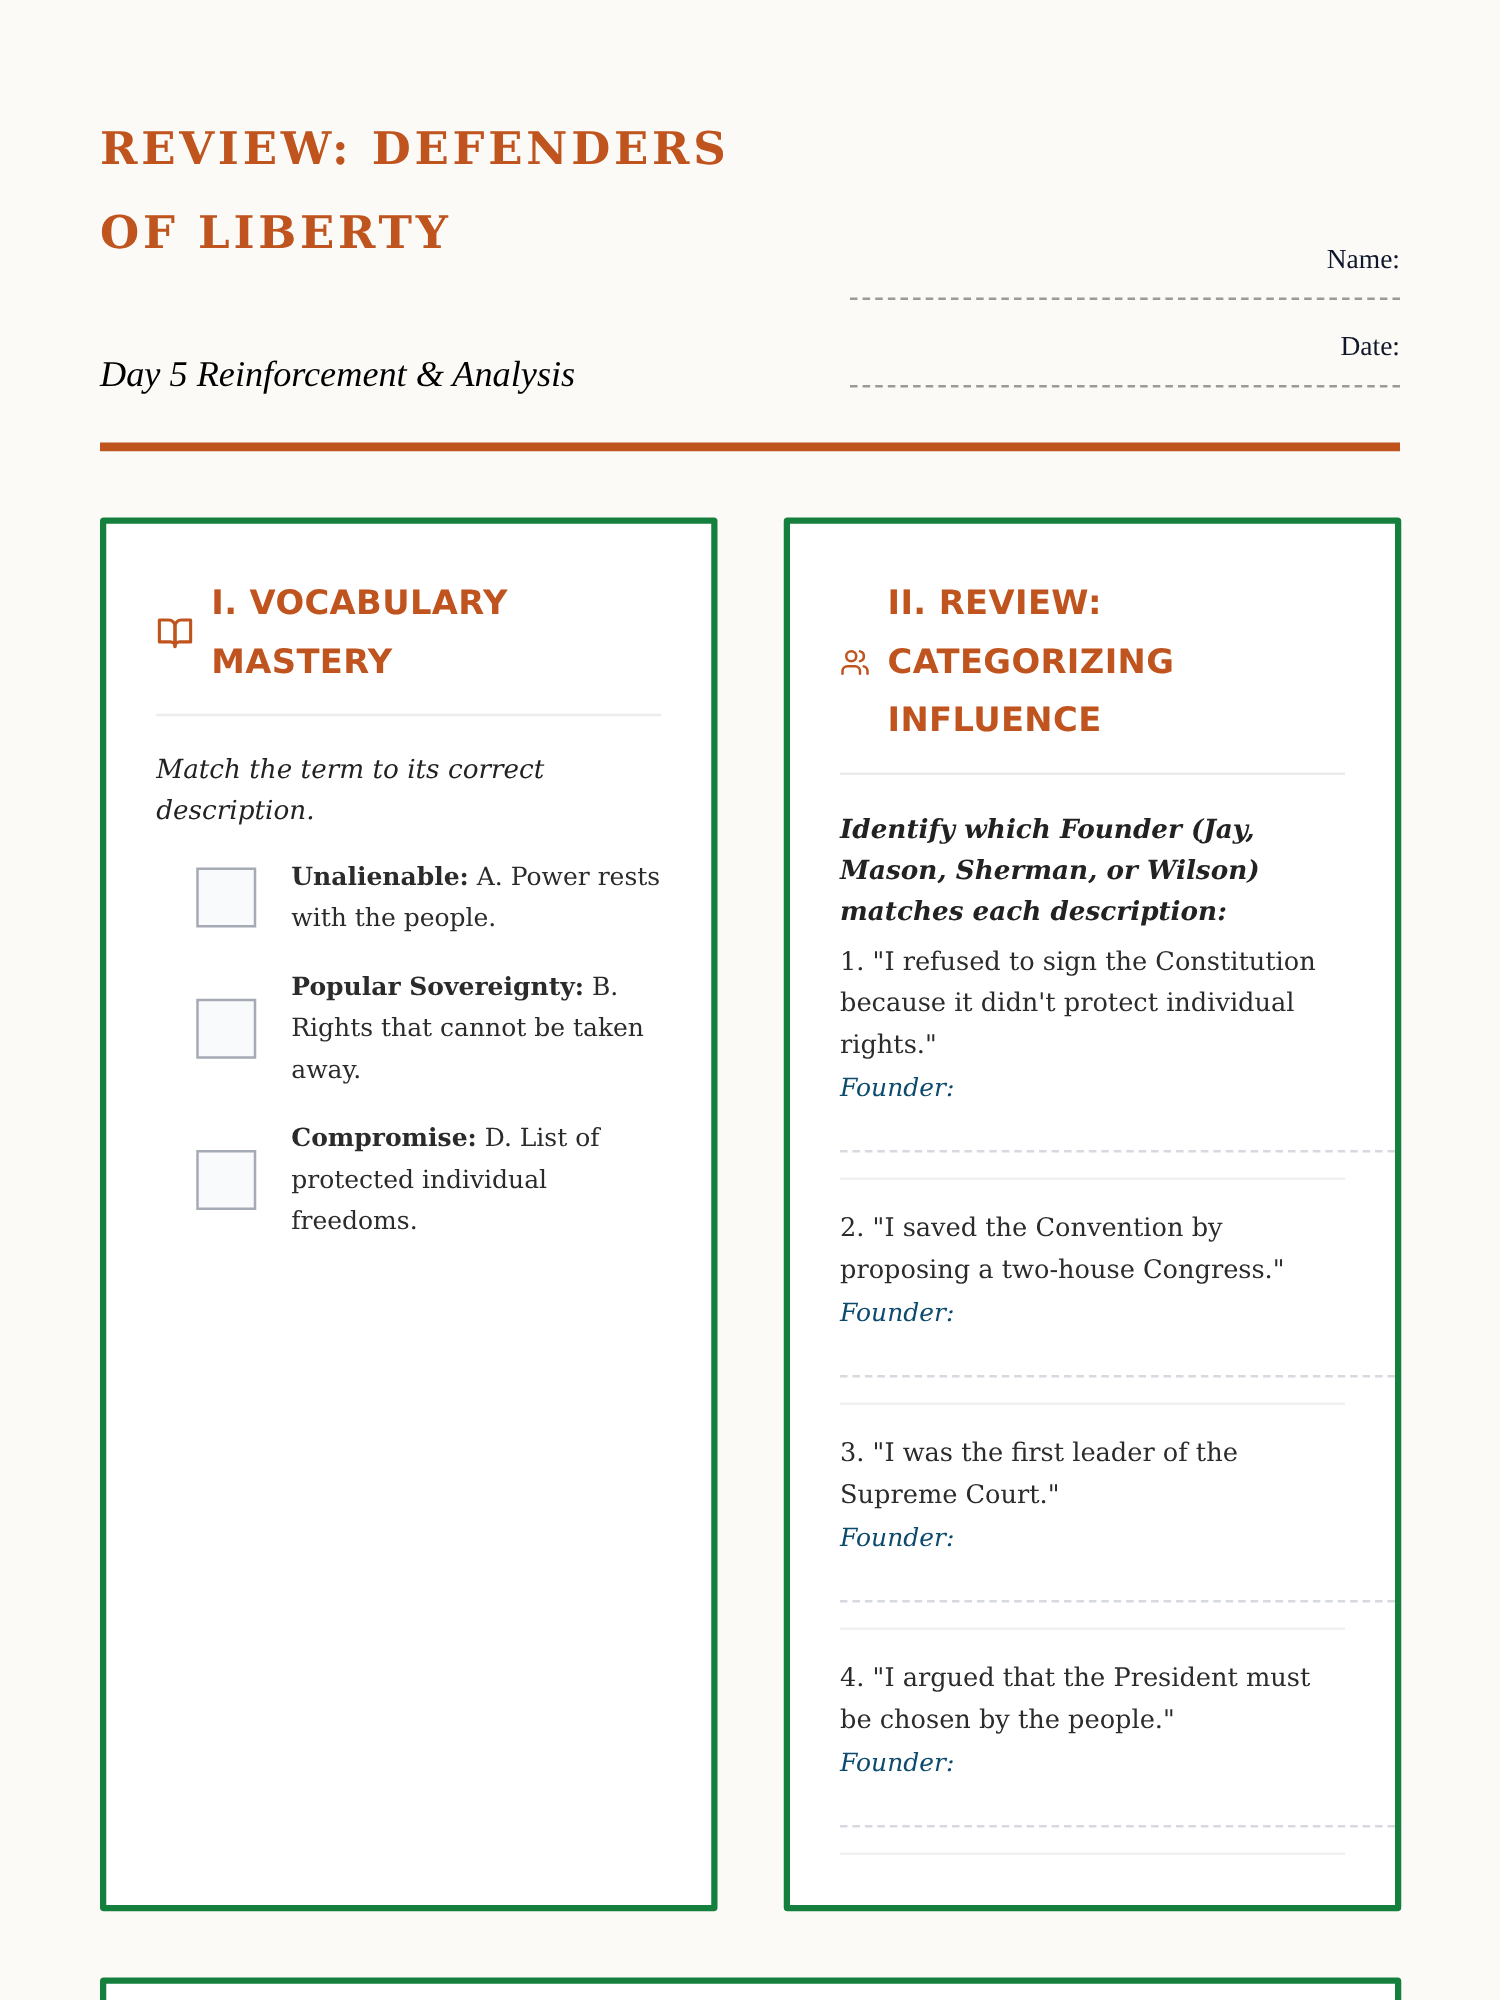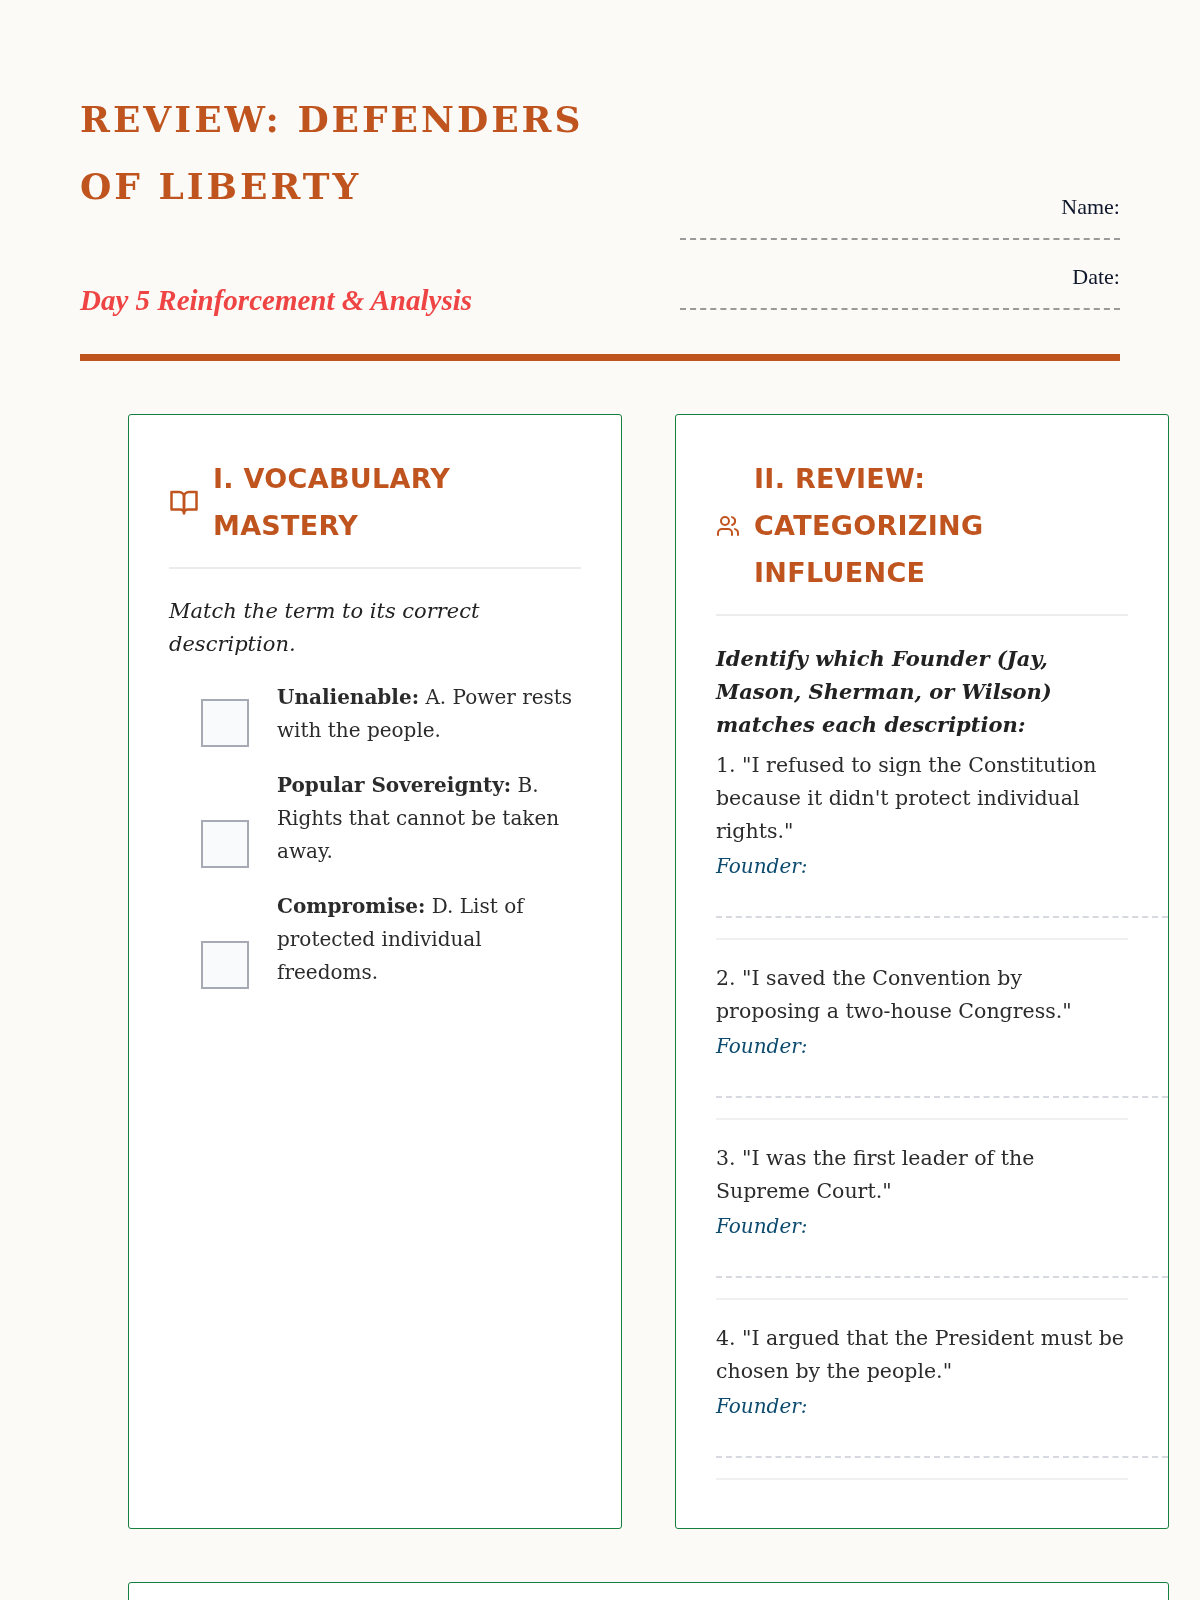--- a/index.html
+++ b/index.html
@@ -15,36 +15,35 @@
   }
   .title {
     position: absolute; left: 0; top: 0; width: 560px;
     font-family: "DejaVu Serif", serif; font-weight: bold;
     color: #c0541f; font-size: 36px; line-height: 67px; letter-spacing: 3px;
     margin: 0;
   }
   .subtitle {
     position: absolute; left: 0; top: 198px;
     font-family: "Liberation Serif", serif; font-style: italic;
-    color: #ef4444; font-size: 29px; font-weight: bold;
+    color: #000000; font-size: 29px;
   }
   .meta { position: absolute; right: 0; top: 108px; width: 440px; text-align: right; }
   .meta .label {
     font-family: "Liberation Serif", serif; font-size: 22px; color: #0f172a; display: block;
   }
   .meta .line {
     display: block; border-bottom: 2px dashed #9a9a9a; height: 0; margin: 18px 0 24px 0;
   }
   .rule {
     position: absolute; left: 80px; top: 354px; width: 1040px; height: 7px; background: #c0541f;
   }
   .card {
-    position: absolute; background: #fff; border: 1px solid #15803d; border-radius: 3px;
+    position: absolute; background: #fff; border: 5px solid #15803d; border-radius: 3px;
     box-sizing: border-box;
-    margin-left: 48px;
   }
   .card-left { left: 80px; top: 414px; width: 494px; height: 1115px; }
   .card-right { left: 627px; top: 414px; width: 494px; height: 1115px; }
   .card-bottom { left: 80px; top: 1582px; width: 1041px; height: 60px; }
 
   .sec-head {
     display: flex; align-items: center; padding-bottom: 18px;
     border-bottom: 2px solid #ececec; margin-bottom: 26px;
   }
   .sec-head .icon { width: 30px; height: 30px; margin-right: 14px; flex: none; color: #c0541f; }
@@ -52,21 +51,21 @@
   .sec-title {
     font-family: "DejaVu Sans", sans-serif; font-weight: bold; color: #c0541f;
     font-size: 27px; line-height: 47px; margin: 0; letter-spacing: 0.3px;
   }
   .inner { position: absolute; left: 40px; right: 40px; top: 40px; }
   .instr {
     font-family: "DejaVu Serif", serif; font-style: italic; font-size: 21px; line-height: 33px;
     color: #222; margin: 0 0 20px 0;
   }
   .instr.bold { font-weight: bold; margin-bottom: 8px; }
-  .vocab-item { display: flex; align-items: flex-end; margin-bottom: 22px; padding-left: 32px; }
+  .vocab-item { display: flex; align-items: center; margin-bottom: 22px; padding-left: 32px; }
   .vocab-box {
     flex: none; width: 48px; height: 48px; border: 2px solid #a6aab4; background: #f8fafc;
     box-sizing: border-box; margin-right: 28px;
   }
   .vocab-text { font-family: "DejaVu Serif", serif; font-size: 20px; line-height: 33px; color: #2b2b2b; }
   .vocab-text b { font-weight: bold; }
   .q-item { border-bottom: 2px solid #f0f0f0; padding-bottom: 20px; margin-bottom: 22px; }
   .q-text { font-family: "DejaVu Serif", serif; font-size: 20.5px; line-height: 33px; color: #2b2b2b; }
   .q-founder {
     font-family: "DejaVu Serif", serif; font-style: italic; font-size: 20px; color: #0c4a6e;

